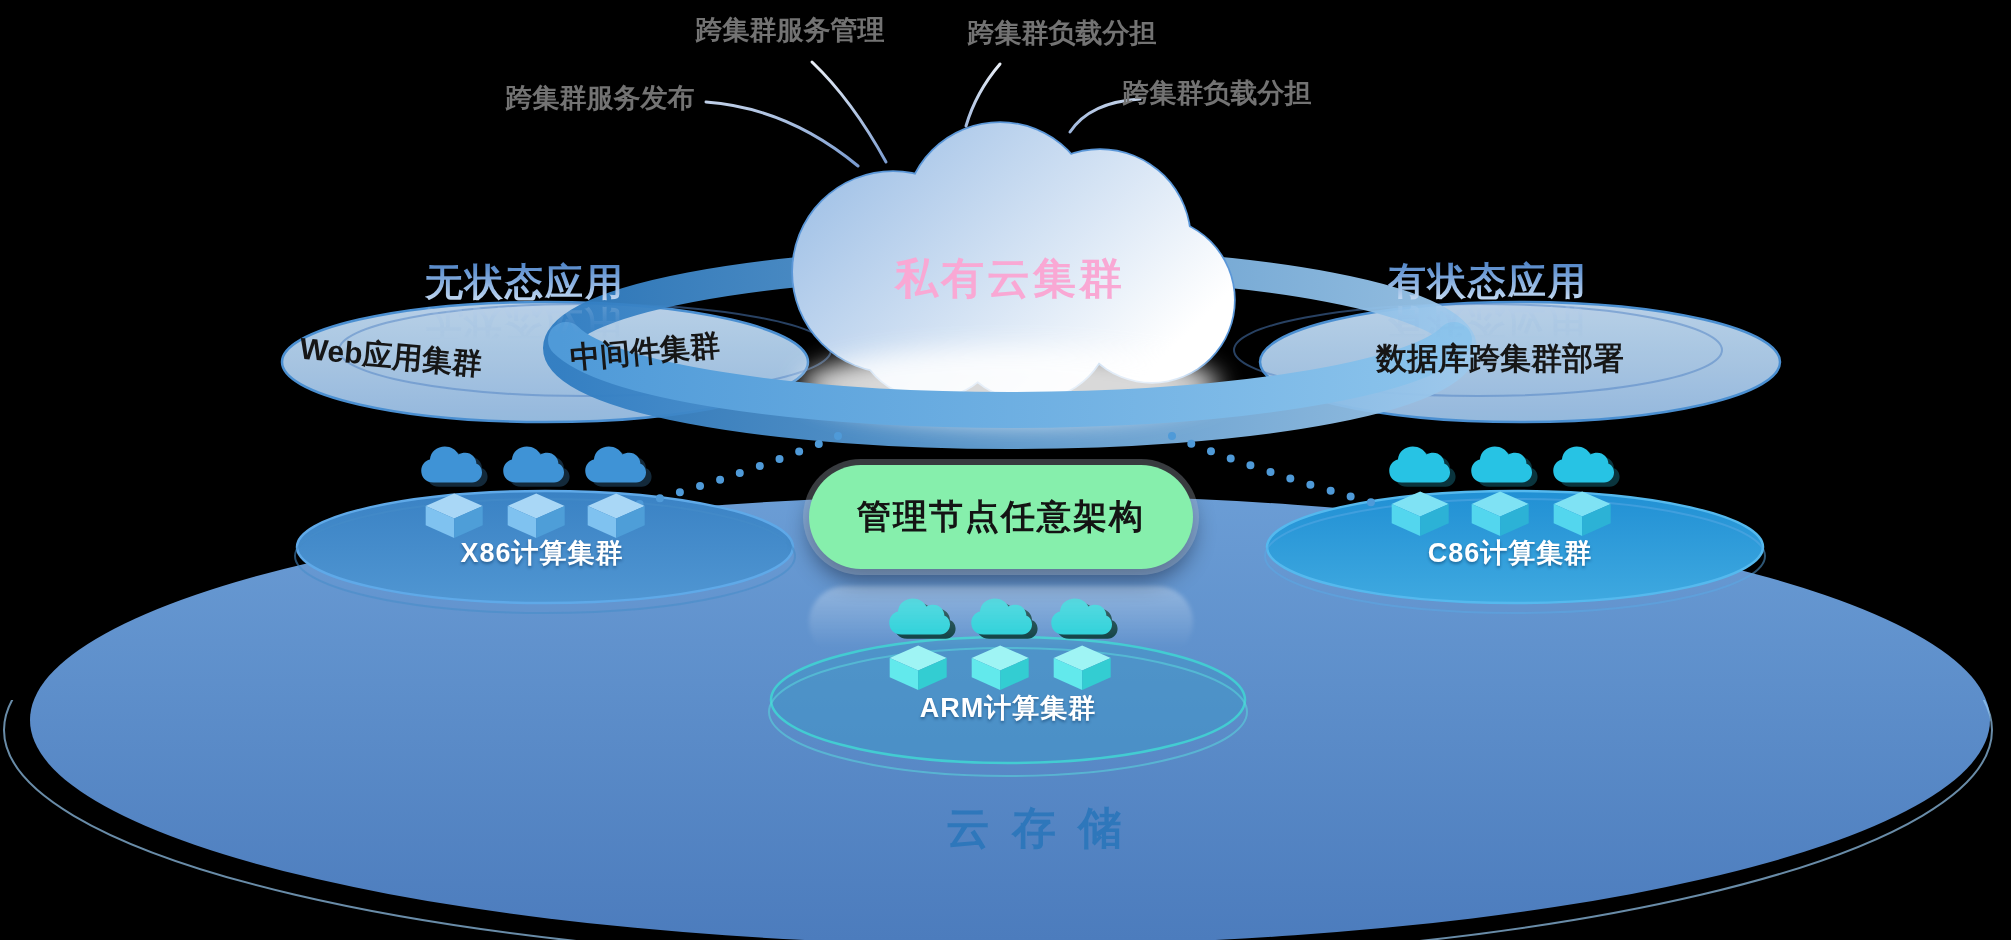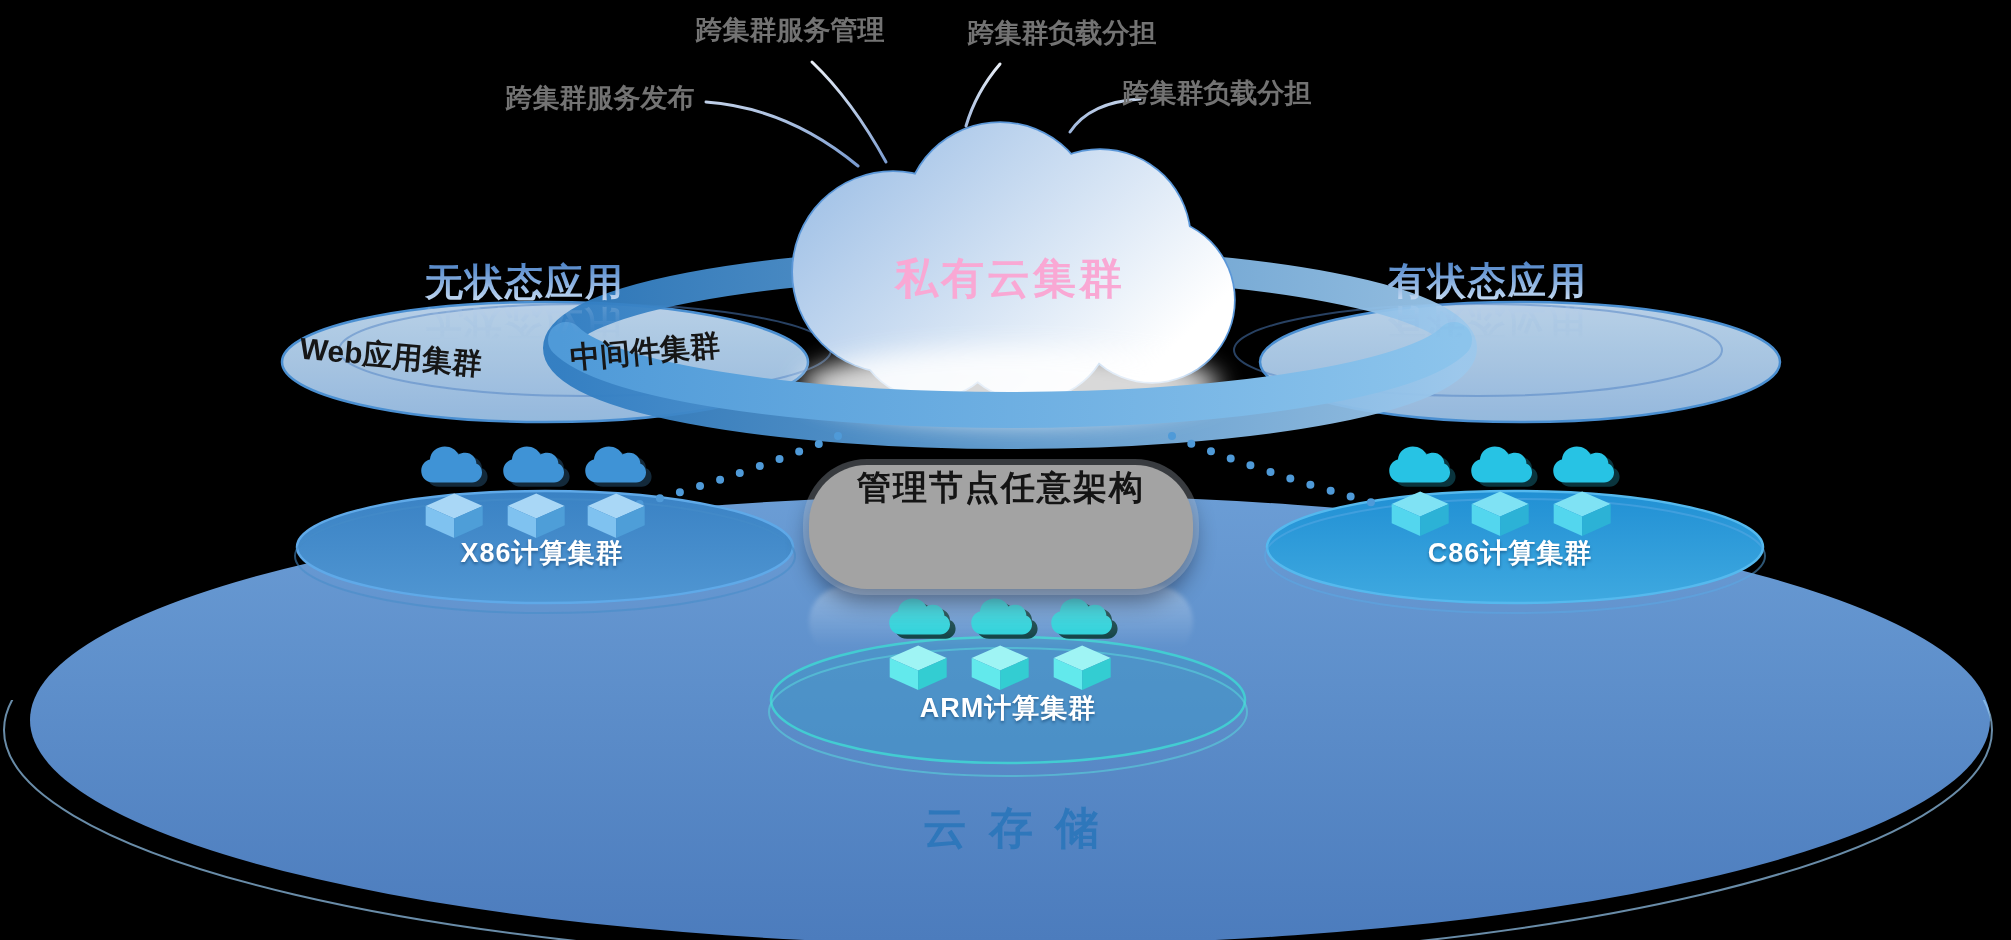--- a/index.html
+++ b/index.html
@@ -16,24 +16,24 @@
                 -webkit-background-clip:text;-webkit-text-fill-color:transparent;}
   }
   .grad-reflect{transform:translate(-50%,-50%) scaleY(-1);opacity:.30;
                 -webkit-mask-image:linear-gradient(0deg,rgba(0,0,0,.95),transparent 80%);
                 mask-image:linear-gradient(0deg,rgba(0,0,0,.95),transparent 80%);}
   .dark-label{color:#161616;font-weight:bold;font-size:30px;}
   .rot-cw{transform:translate(-50%,-50%) rotate(5deg);}
   .rot-ccw{transform:translate(-50%,-50%) rotate(-5deg);}
   .cluster-name{color:#ffffff;font-weight:bold;font-size:27px;
                 text-shadow:0 2px 3px rgba(0,40,80,.45);letter-spacing:1px;}
-  .storage-label{color:#2e77bb;font-weight:bold;font-size:44px;letter-spacing:22px;}
-
-  .mgmt-pill{position:absolute;left:809px;top:465px;width:384px;height:124px;background:#a3a3a3;
-             border-radius:58px;display:flex;justify-content:center;
+  .storage-label{color:#2e77bb;font-weight:bold;font-size:44px;letter-spacing:22px;margin-left:23px;}
+
+  .mgmt-pill{position:absolute;left:809px;top:465px;width:384px;height:104px;background:#86efac;
+             border-radius:58px;display:flex;align-items:center;justify-content:center;
              box-shadow:0 0 0 6px rgba(185,195,208,.30),0 12px 22px rgba(0,0,15,.45);}
   .mgmt-pill span{font-size:34px;font-weight:bold;color:#141414;letter-spacing:2px;}
   .pill-reflect{position:absolute;left:809px;top:586px;width:384px;height:72px;border-radius:48px;
                 background:linear-gradient(180deg,rgba(255,255,255,.55),rgba(255,255,255,0) 85%);
                 opacity:.55;filter:blur(2px);}
 </style>
 </head>
 <body>
 
 <div class="stage">
@@ -218,19 +218,20 @@
 
   <div class="txt cloud-title" style="left:1010px;top:279px;">私有云集群</div>
 
   <div class="txt grad-title" style="left:525px;top:282px;">无状态应用</div>
   <div class="txt grad-title grad-reflect" style="left:525px;top:324px;">无状态应用</div>
   <div class="txt dark-label rot-cw" style="left:391px;top:357px;">Web应用集群</div>
   <div class="txt dark-label rot-ccw" style="left:645px;top:352px;">中间件集群</div>
 
   <div class="txt grad-title" style="left:1488px;top:281px;">有状态应用</div>
   <div class="txt grad-title grad-reflect" style="left:1488px;top:323px;">有状态应用</div>
+  <div class="txt dark-label" style="left:1500px;top:359px;font-size:31px;">数据库跨集群部署</div>
 
   <div class="txt cluster-name" style="left:542px;top:553px;">X86计算集群</div>
   <div class="txt cluster-name" style="left:1510px;top:553px;">C86计算集群</div>
   <div class="txt cluster-name" style="left:1008px;top:708px;">ARM计算集群</div>
 
   <div class="txt storage-label" style="left:1022px;top:828px;">云存储</div>
 </div>
 
 </body></html>

